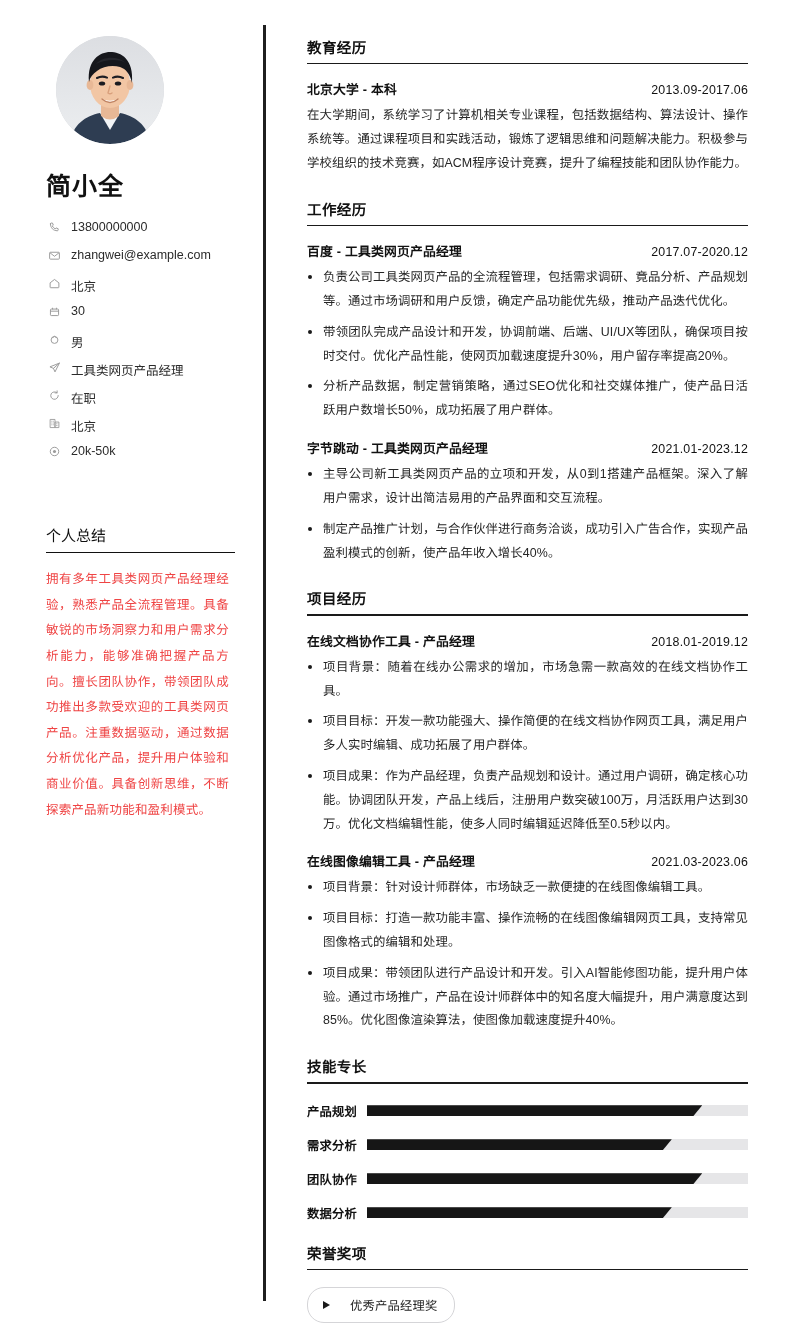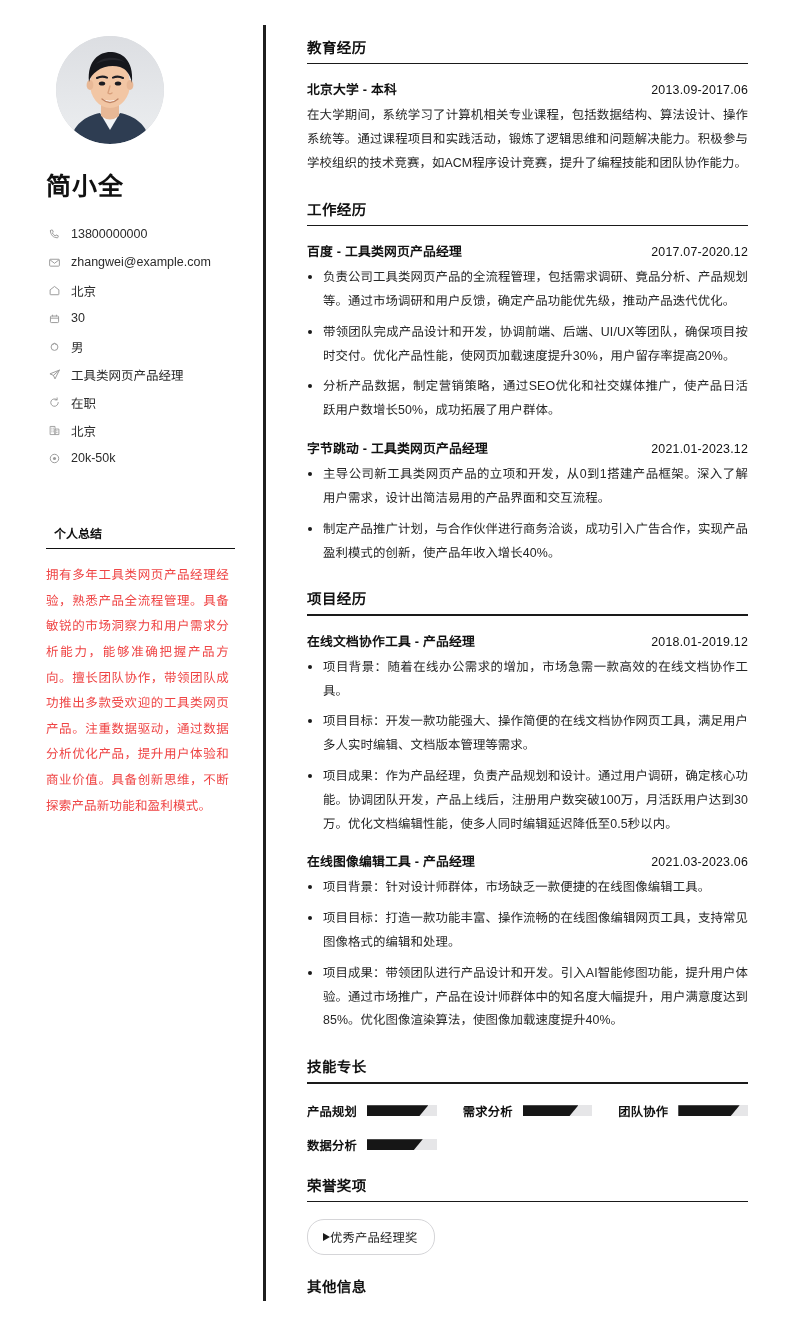--- a/index.html
+++ b/index.html
@@ -67,21 +67,20 @@
     color: #111;
   }
 
   .contact-list {
     margin-top: 18px;
     list-style: none;
   }
 
   .contact-item {
     display: flex;
-    align-items: center;
     gap: 10px;
     font-size: 12.5px;
     color: #2b2b2b;
     height: 28px;
     margin-left: 3px;
   }
 
   .contact-icon {
     width: 14px;
     height: 14px;
@@ -93,25 +92,25 @@
   }
   .contact-icon svg { width: 13px; height: 13px; display: block; }
 
   .contact-text { white-space: nowrap; }
 
   .left-section {
     margin-top: 52px;
   }
 
   .left-section-title {
-    font-size: 12px;
-    font-weight: bold;
+    font-size: 15px;
+    font-weight: normal;
     color: #111;
     padding-bottom: 7px;
-    margin-left: 10px;
+    margin-left: 2px;
   }
 
   .left-rule {
     height: 1px;
     background: #111;
     width: 189px;
     margin-left: 2px;
   }
 
   .summary-text {
@@ -202,21 +201,21 @@
     height: 4px;
     border-radius: 50%;
     background: #1a1a1a;
   }
 
   .section-gap { height: 16px; }
 
   
   .skills-grid {
     display: grid;
-    grid-template-columns: 1fr 1fr 1fr;
+    grid-template-columns: 1fr;
     column-gap: 26px;
     row-gap: 16px;
     margin-top: 18px;
     margin-bottom: 20px;
   }
 
   .skill {
     display: flex;
     align-items: center;
     gap: 10px;
@@ -249,21 +248,21 @@
   .awards-row {
     margin-top: 17px;
     margin-bottom: 20px;
     display: flex;
     gap: 10px;
   }
 
   .award-chip {
     display: inline-flex;
     align-items: center;
-    gap: 0;
+    gap: 20px;
     border: 1px solid #d5d5d8;
     border-radius: 17px;
     padding: 8px 17px 8px 15px;
     font-size: 12.3px;
     color: #1c1c1c;
     background: #fff;
     letter-spacing: 0.2px;
   }
 
   .award-chip .play-icon {
@@ -480,21 +479,21 @@
       <div class="section-title">项目经历</div>
       <div class="section-rule"></div>
 
       <div class="entry">
         <div class="entry-head">
           <span class="entry-title">在线文档协作工具 - 产品经理</span>
           <span class="entry-date">2018.01-2019.12</span>
         </div>
         <ul class="bullets">
           <li class="bullet">项目背景：随着在线办公需求的增加，市场急需一款高效的在线文档协作工具。</li>
-          <li class="bullet">项目目标：开发一款功能强大、操作简便的在线文档协作网页工具，满足用户多人实时编辑、文档版本管理等需求。</li>
+          <li class="bullet">项目目标：开发一款功能强大、操作简便的在线文档协作网页工具，满足用户多人实时编辑、成功拓展了用户群体。</li>
           <li class="bullet">项目成果：作为产品经理，负责产品规划和设计。通过用户调研，确定核心功能。协调团队开发，产品上线后，注册用户数突破100万，月活跃用户达到30万。优化文档编辑性能，使多人同时编辑延迟降低至0.5秒以内。</li>
         </ul>
       </div>
 
       <div class="entry">
         <div class="entry-head">
           <span class="entry-title">在线图像编辑工具 - 产品经理</span>
           <span class="entry-date">2021.03-2023.06</span>
         </div>
         <ul class="bullets">

